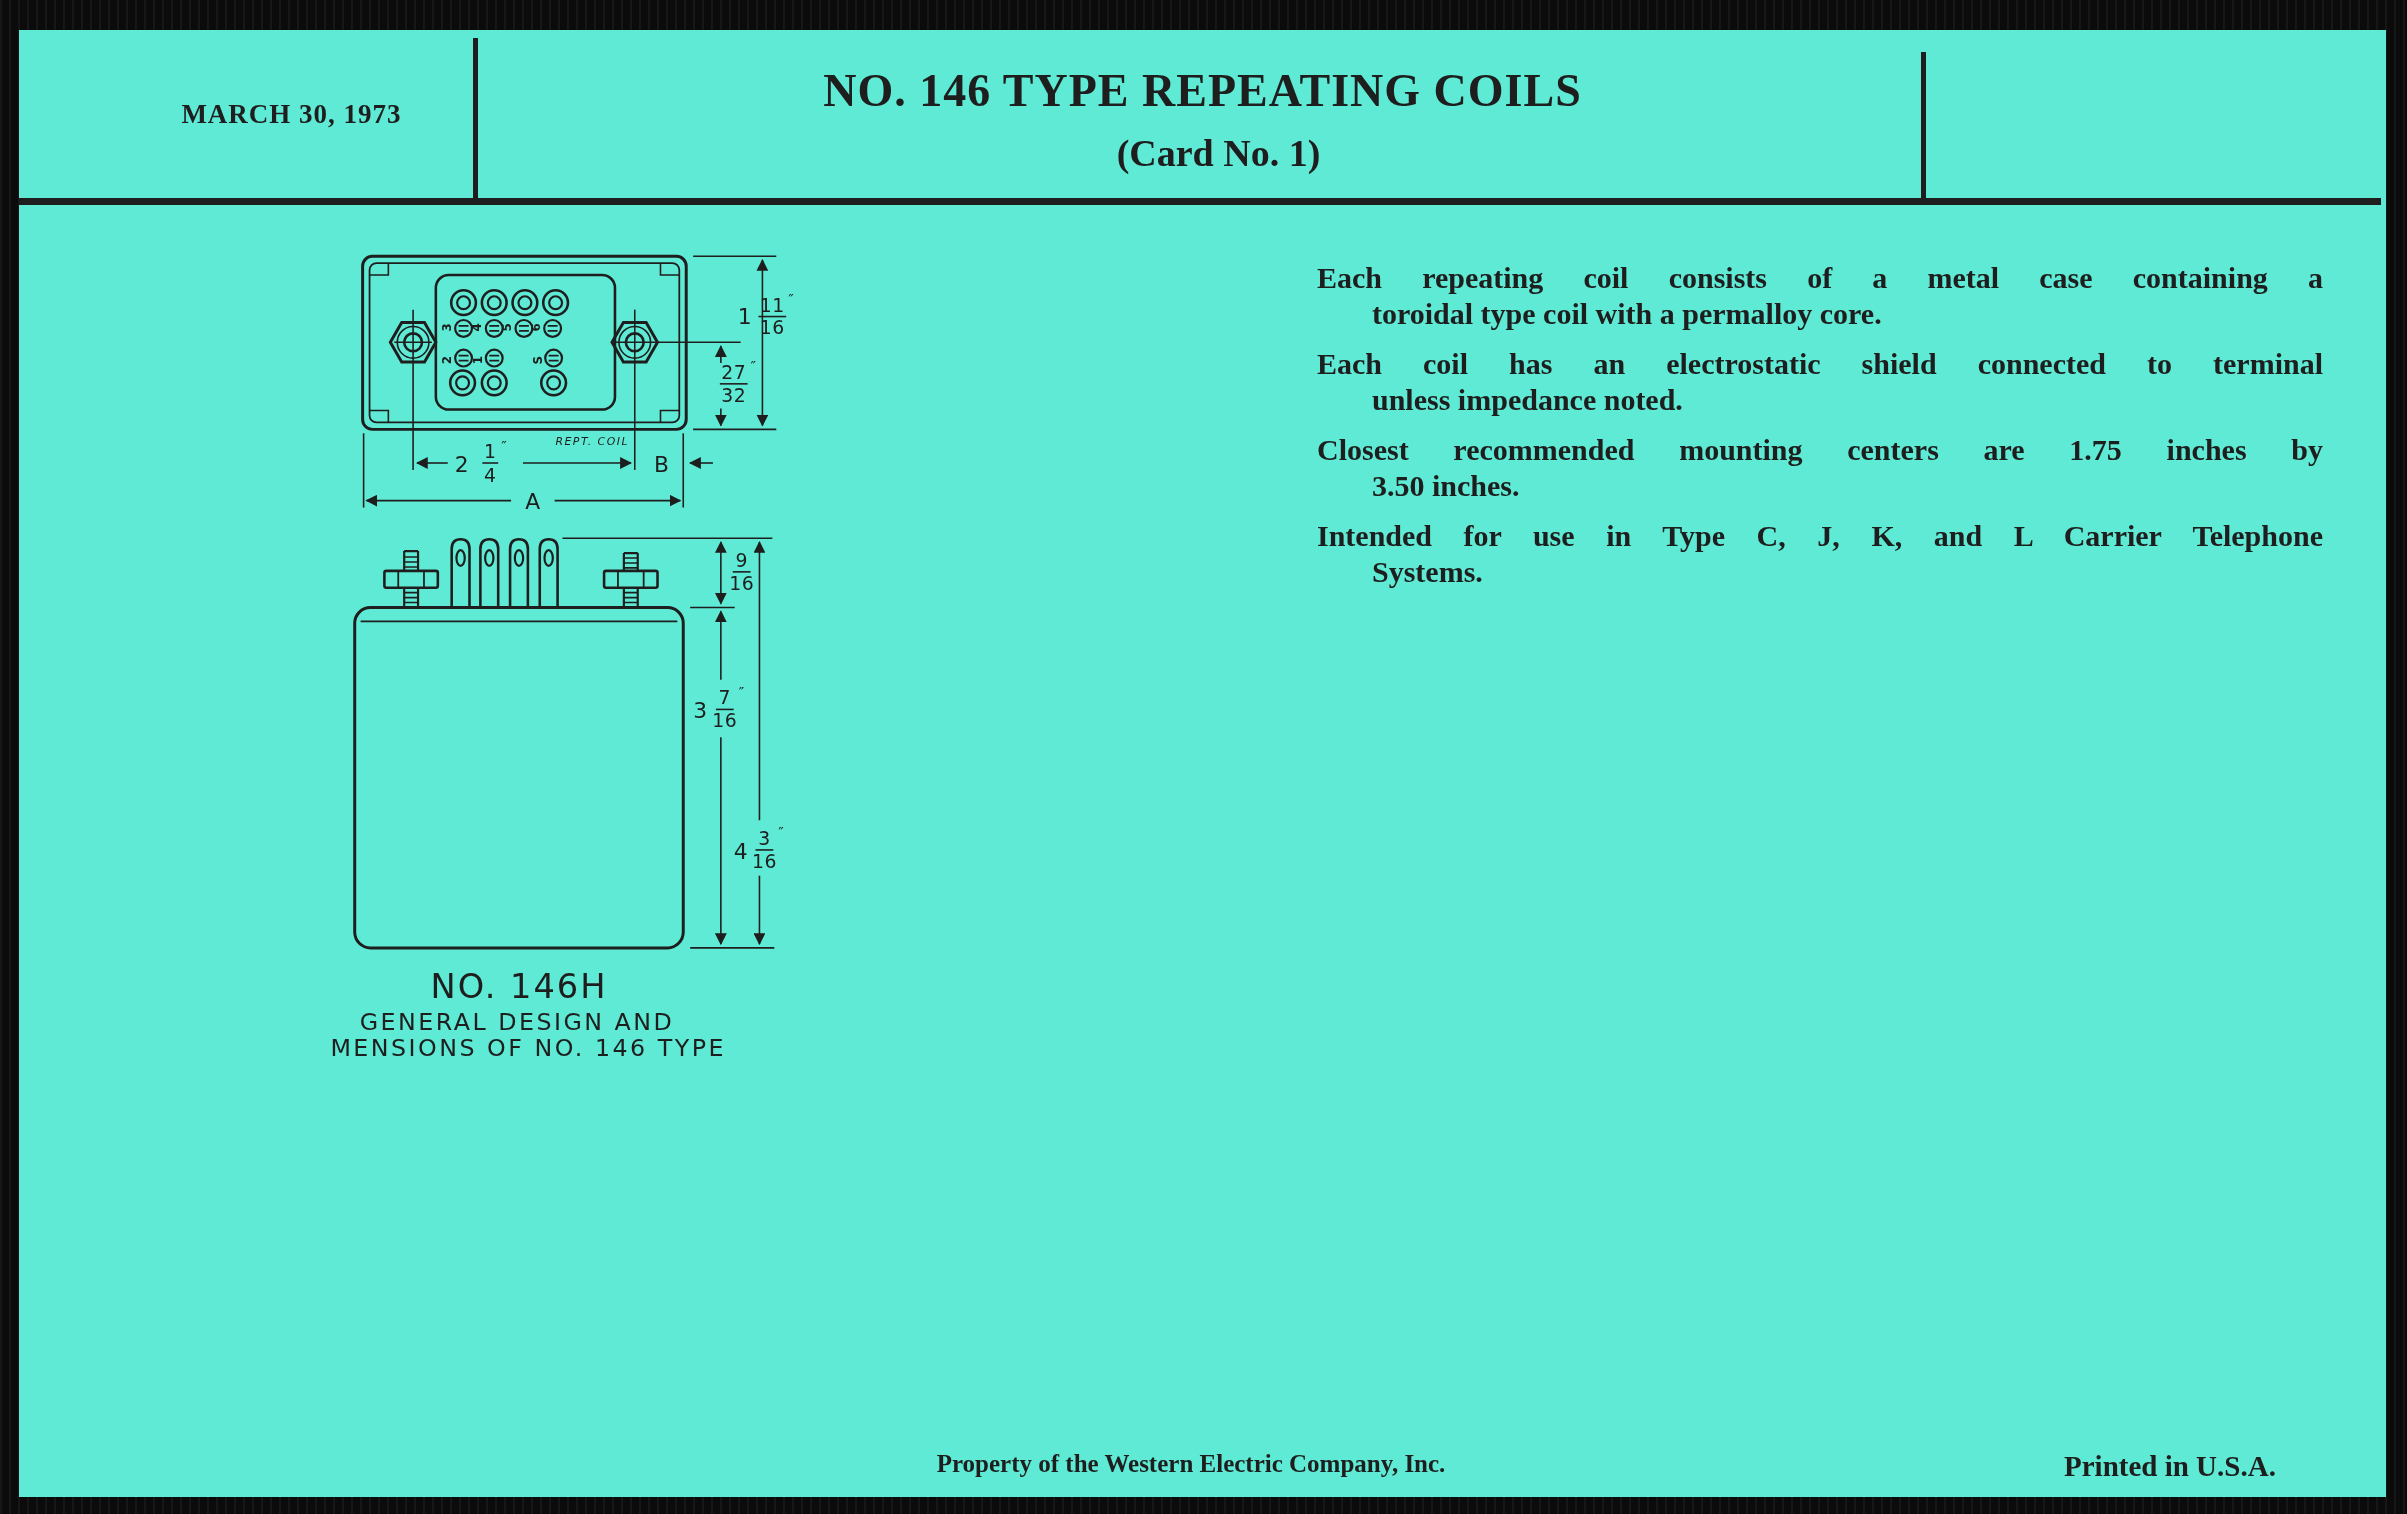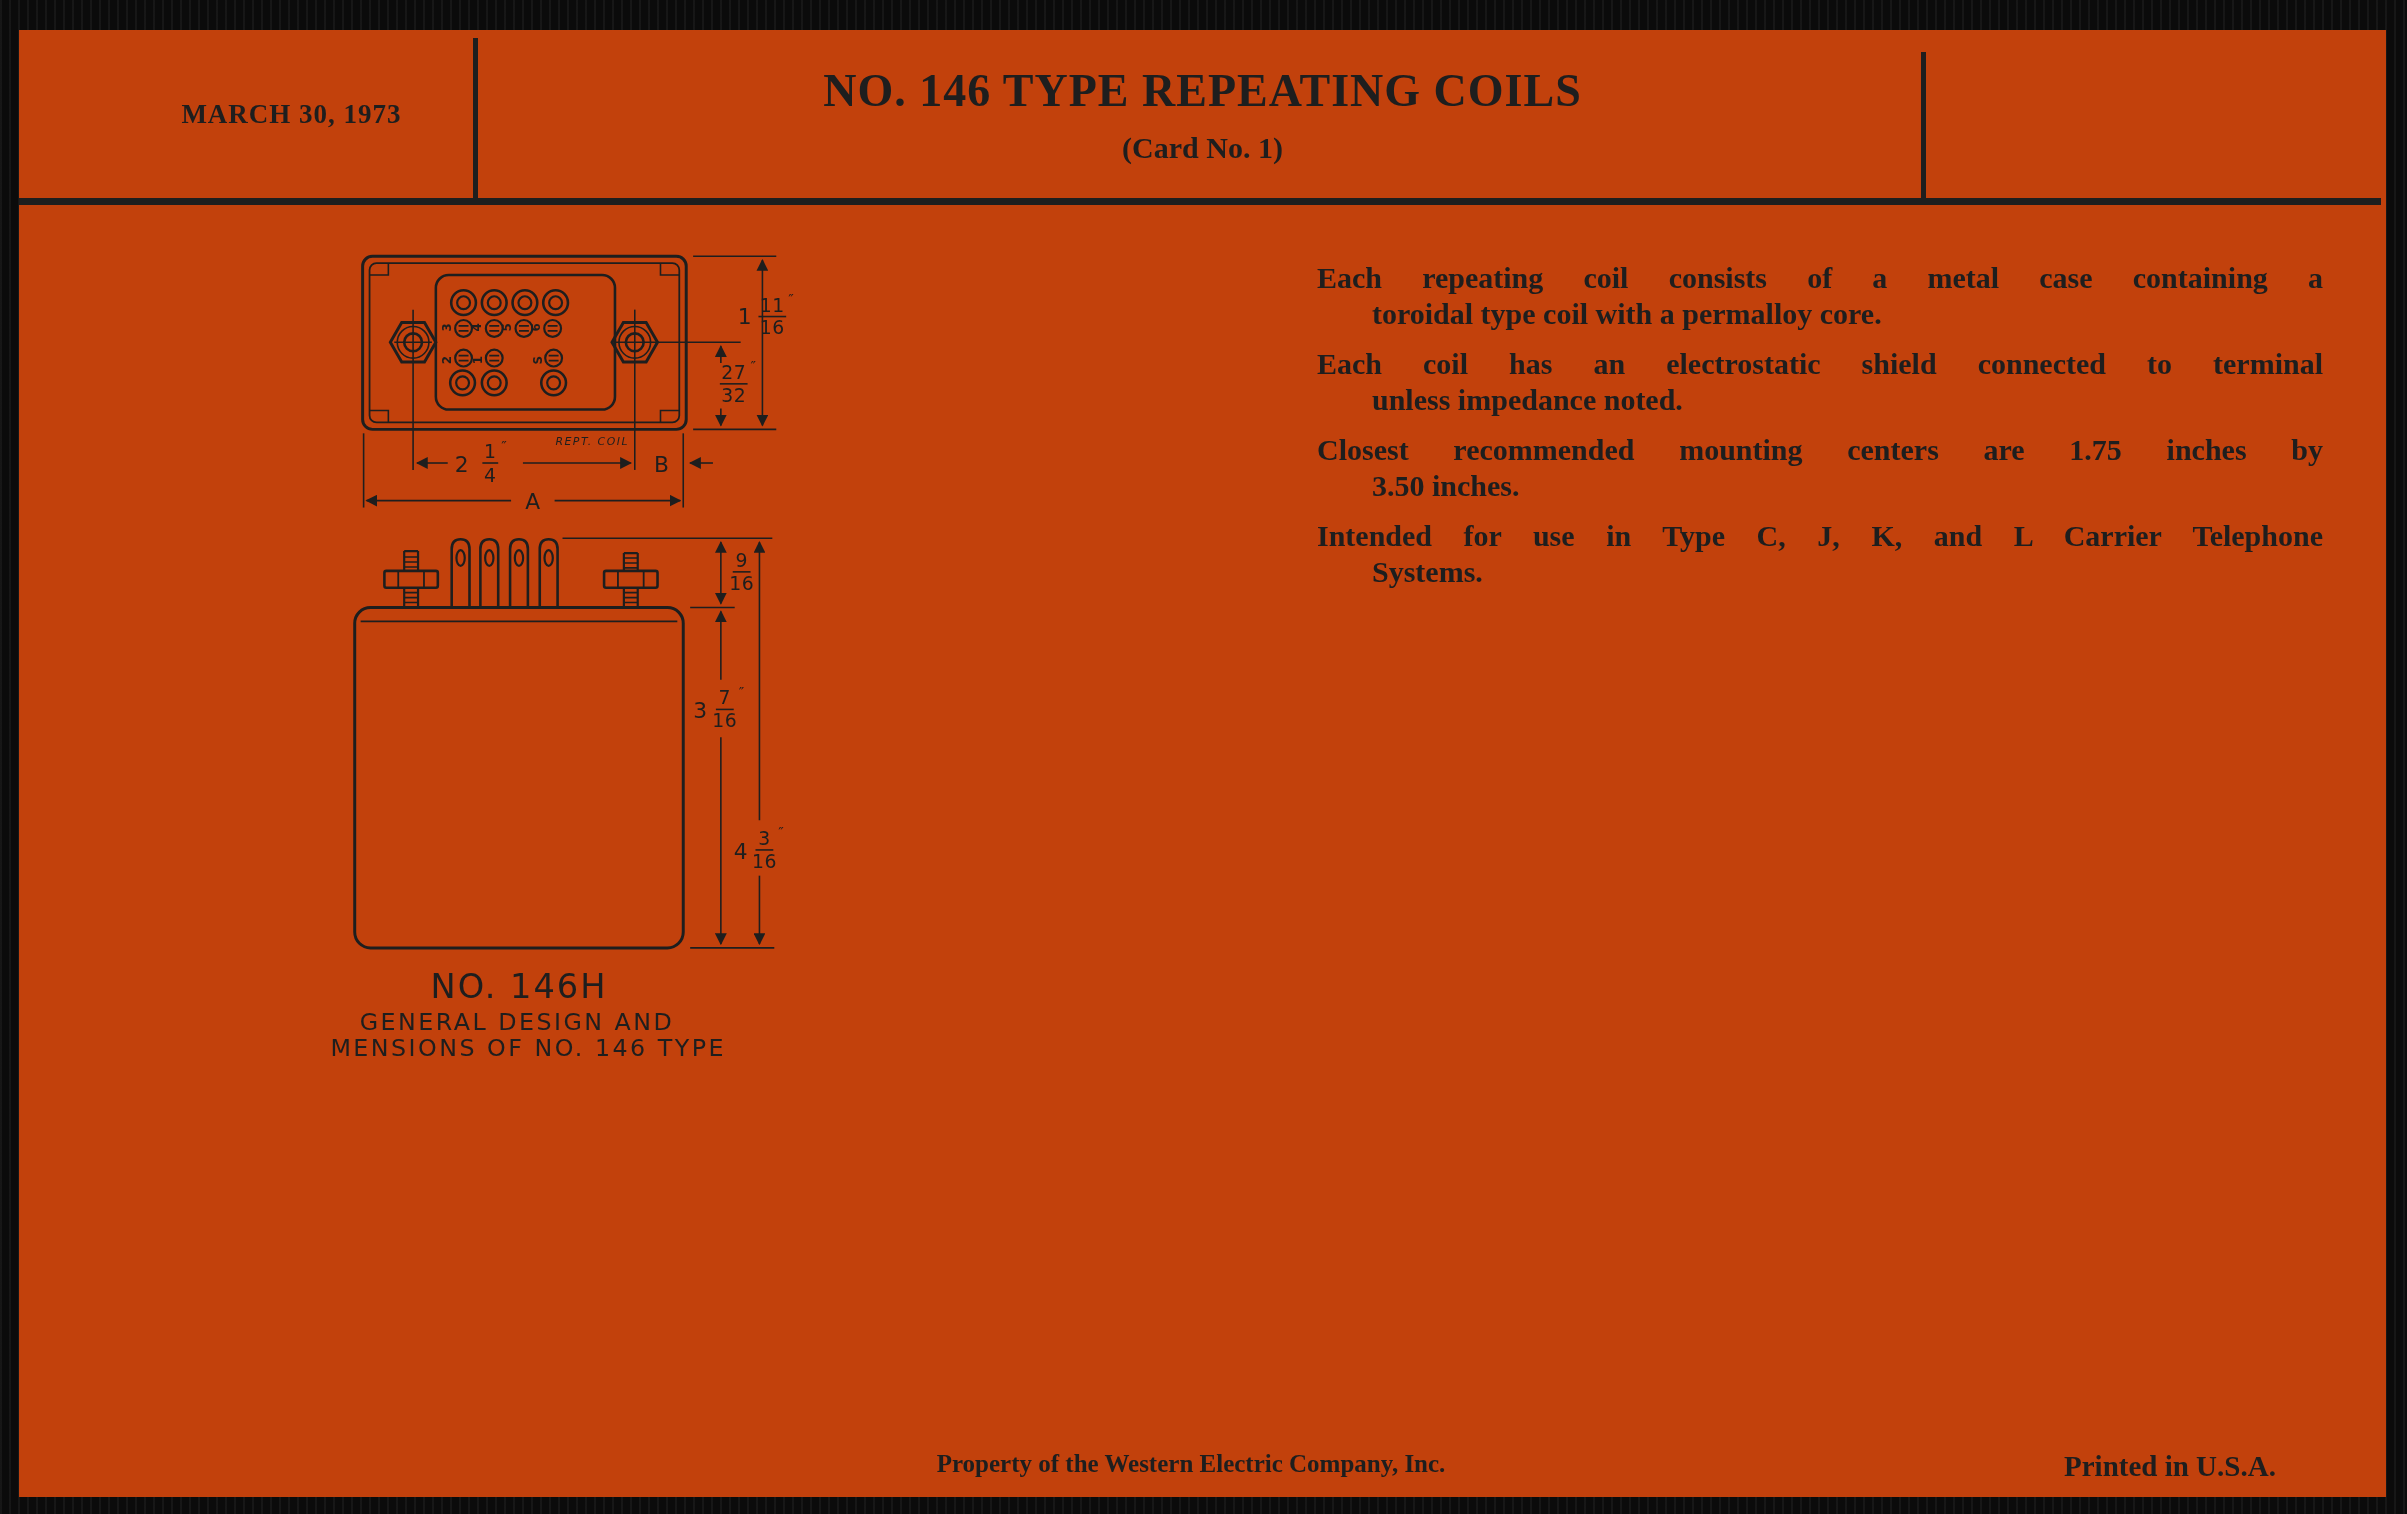--- a/index.html
+++ b/index.html
@@ -4,32 +4,32 @@
 <style>
   html,body{margin:0;padding:0;}
   body{
     width:2408px;height:1515px;position:relative;overflow:hidden;
     background:#0b0b0b;
     background-image:repeating-linear-gradient(90deg, rgba(45,45,45,.35) 0 2px, rgba(0,0,0,0) 2px 9px);
     font-family:"Liberation Serif", serif;
   }
   .card{
     position:absolute;left:19px;top:30px;width:2367px;height:1467px;
-    background:#c2410c;color:#1e1e1e;
+    background:#5eead4;color:#1e1e1e;
   }
   .hdr-rule{position:absolute;left:0;top:168px;width:2362px;height:7px;background:#1e1e1e;}
   .vdiv{position:absolute;width:5px;background:#1e1e1e;}
   .vdiv.one{left:454px;top:8px;height:163px;}
   .vdiv.two{left:1902px;top:22px;height:149px;}
   .date{position:absolute;left:99px;top:69px;width:347px;text-align:center;
     font-size:27px;font-weight:bold;letter-spacing:1px;}
   .title{position:absolute;left:0;top:34px;width:100%;text-align:center;
     font-size:46px;font-weight:bold;letter-spacing:1px;}
   .cardno{position:absolute;left:0;top:101px;width:100%;text-align:center;
-    font-size:30px;font-weight:bold;}
+    font-size:38px;font-weight:bold;padding-left:16px;}
   .bodytext{position:absolute;left:1298px;top:222px;width:1006px;
     font-size:30px;line-height:36px;font-weight:bold;}
   .para{margin:8px 0 14px 0;}
   .para .line{text-align:justify;text-align-last:justify;white-space:normal;}
   .para .line.last{text-align-last:auto;}
   .para .line.cont{padding-left:55px;}
   .foot-prop{position:absolute;left:776px;top:1420px;width:792px;text-align:center;
     font-size:25px;font-weight:bold;}
   .foot-usa{position:absolute;left:2045px;top:1420px;width:297px;
     font-size:29px;font-weight:bold;}

